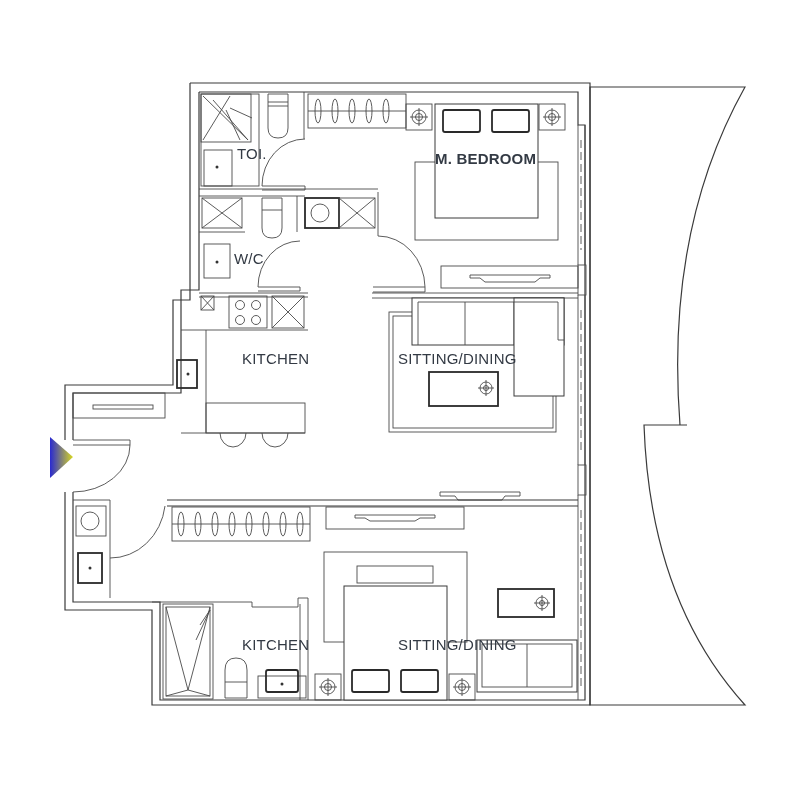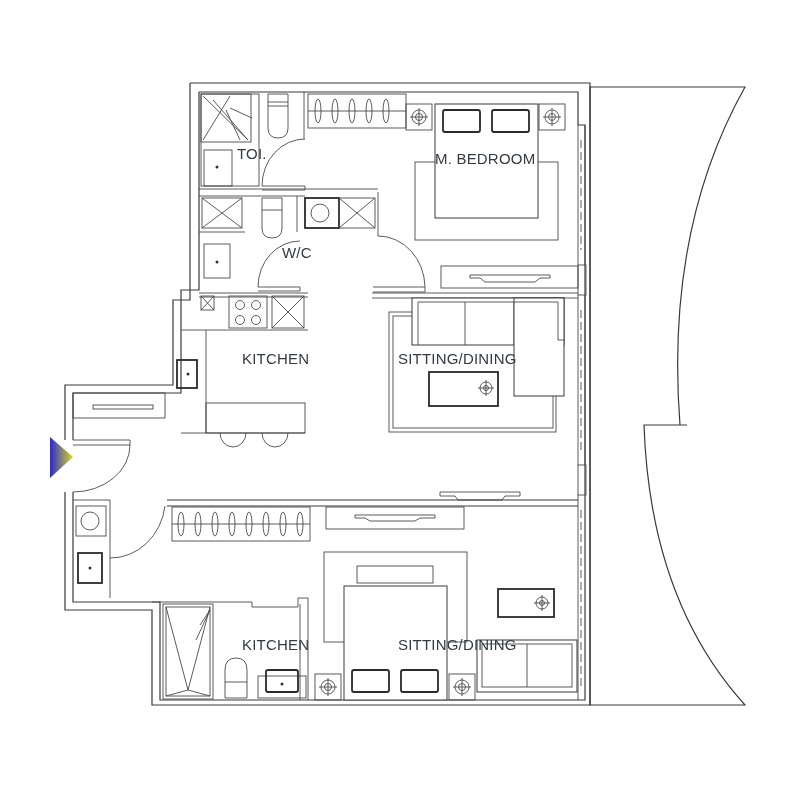--- a/index.html
+++ b/index.html
@@ -234,18 +234,18 @@
       <circle class="thin" cx="542" cy="603" r="2.5"></circle>
       <path class="thin" d="M534,603 L550,603 M542,595 L542,611"></path>
     </g>
     <rect class="fillw" x="477" y="640" width="100" height="52"></rect>
     <rect class="thin" x="482" y="644" width="90" height="43"></rect>
     <path class="thin" d="M527,644 L527,687"></path>
   </g>
 </svg>
 
 <div class="room-label" style="left:237px; top:145px;">TOI.</div>
-<div class="room-label" style="left:435px; top:150px;">M. BEDROOM</div>
-<div class="room-label" style="left:234px; top:244px;margin-left:48px;">W/C</div>
+<div class="room-label" style="left:435px; top:150px;font-weight:bold;">M. BEDROOM</div>
+<div class="room-label" style="left:234px; top:250px;">W/C</div>
 <div class="room-label" style="left:242px; top:350px;">KITCHEN</div>
 <div class="room-label" style="left:398px; top:350px;">SITTING/DINING</div>
 <div class="room-label" style="left:242px; top:636px;">KITCHEN</div>
 <div class="room-label" style="left:398px; top:636px;">SITTING/DINING</div>
 
 </body></html>

